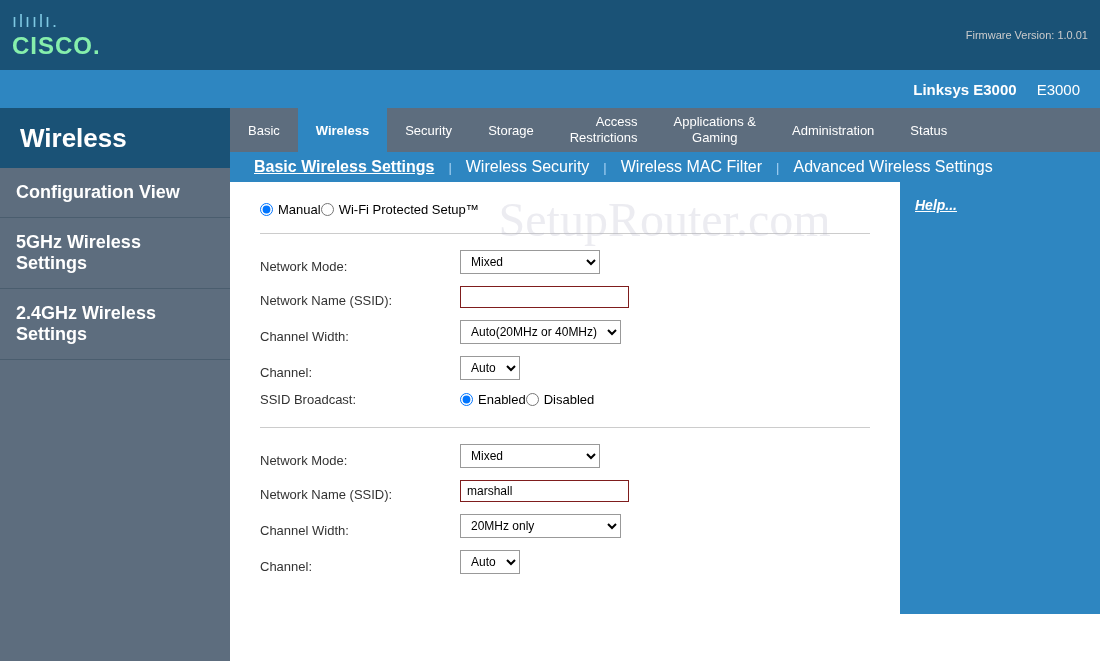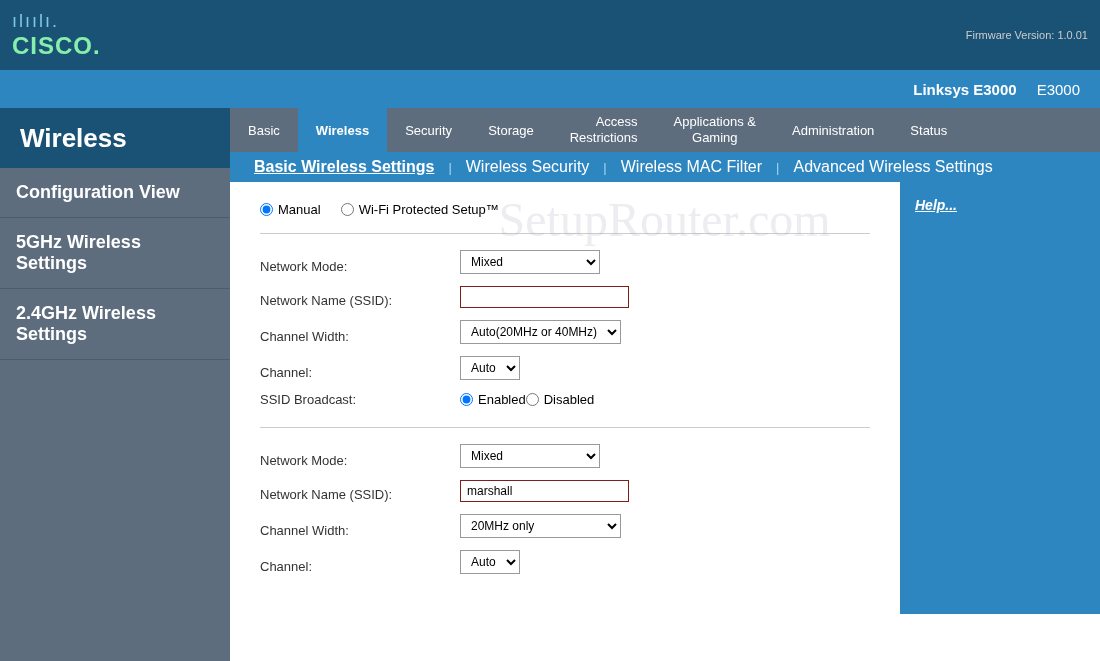--- a/index.html
+++ b/index.html
@@ -36,21 +36,21 @@
     
     .subtab-nav { background: #2e86c1; display: flex; align-items: center; height: 30px; padding: 0 10px; }
     .subtab-item { padding: 0 14px; color: white; font-size: 16px; cursor: pointer; }
     .subtab-item.active { font-weight: bold; color: white; text-decoration: underline; }
     .subtab-sep { color: #aad4f5; }
 
     
     .form-area { padding: 20px 30px; position: relative; }
     .watermark { position: absolute; top: 10px; left: 50%; transform: translateX(-20%); font-size: 48px; color: rgba(180,180,200,0.25); font-family: Georgia, serif; white-space: nowrap; pointer-events: none; z-index: 0; }
 
-    .radio-group { margin-bottom: 16px; display: flex; gap: 20px; align-items: center; position: relative; z-index: 1; }
+    .radio-group { margin-bottom: 16px; display: flex; align-items: center; position: relative; z-index: 1; }
     .radio-label { display: flex; align-items: center; gap: 5px; font-size: 13px; cursor: pointer; }
 
     .section-divider { border: none; border-top: 1px solid #ccc; margin: 10px 0 16px 0; }
 
     .settings-section { position: relative; z-index: 1; }
 
     .form-row { display: flex; align-items: flex-end; margin-bottom: 12px; }
     .form-label { width: 200px; color: #333; font-size: 13px; }
     .form-control { }
     select { padding: 3px 6px; font-size: 12px; border: 1px solid #999; background: white; min-width: 140px; }

